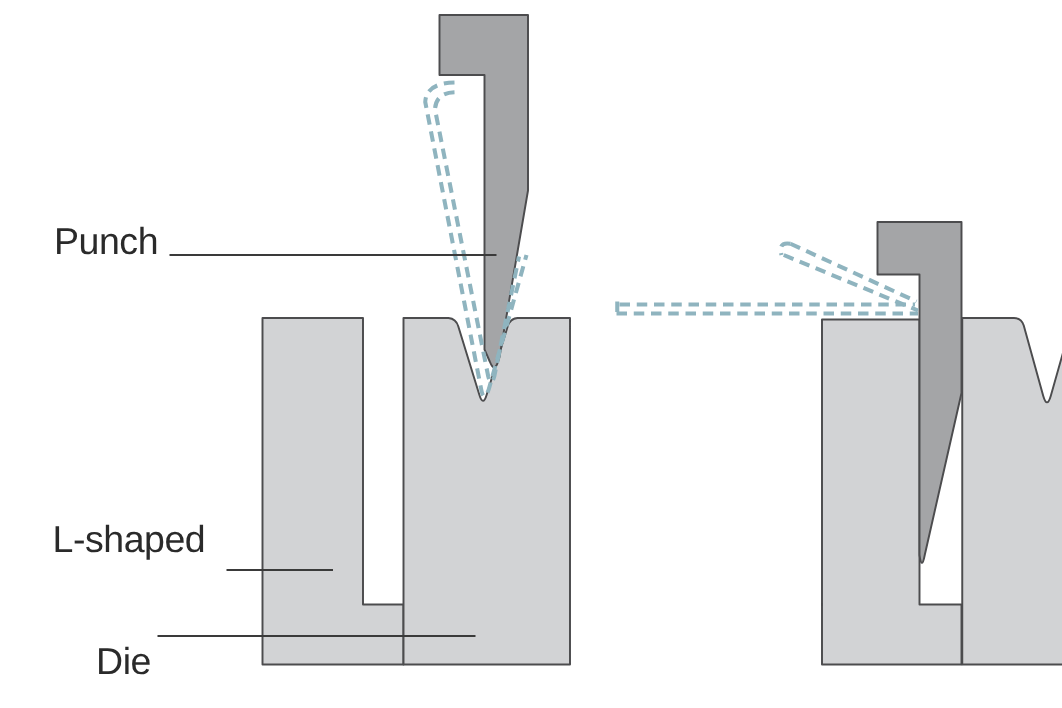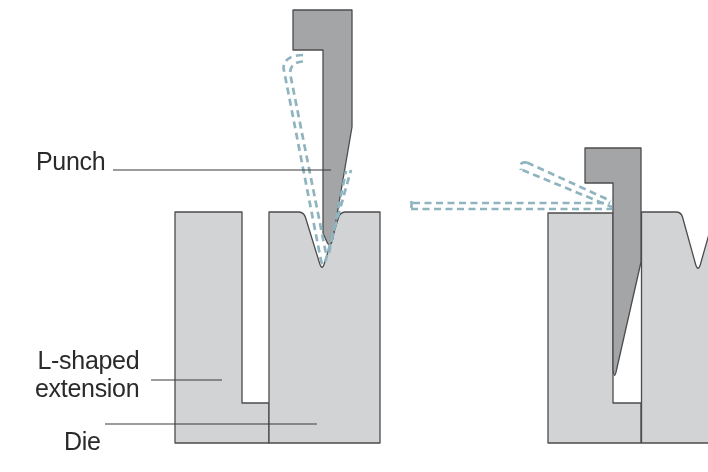--- a/index.html
+++ b/index.html
@@ -91,17 +91,16 @@
 
     <line class="leader" x1="113" y1="170" x2="331" y2="170"></line>
     <line class="leader" x1="151" y1="380" x2="222" y2="380"></line>
     <line class="leader" x1="105" y1="424" x2="317" y2="424"></line>
   </svg>
 
   <div class="label punch-label">Punch</div>
 
   <div class="label lext-label">
     <div>L-shaped</div>
-    <div>extension</div>
   </div>
 
   <div class="label die-label">Die</div>
 </div>
 
 </body></html>

